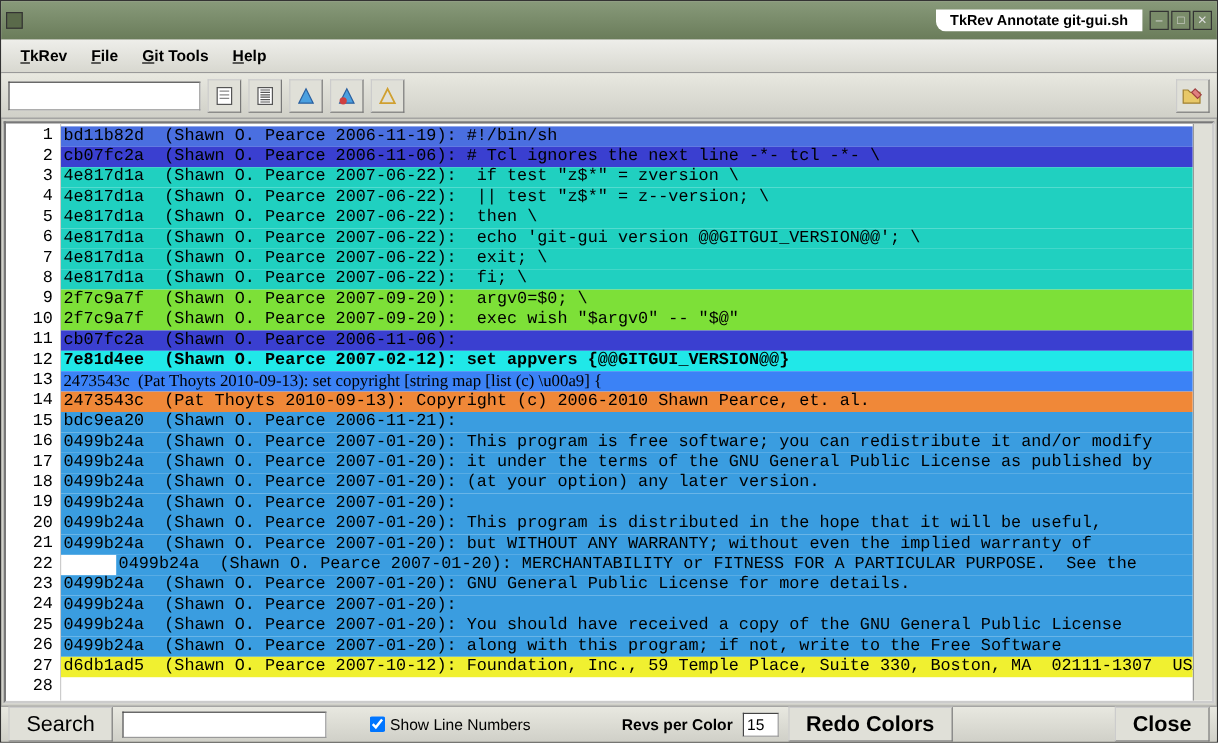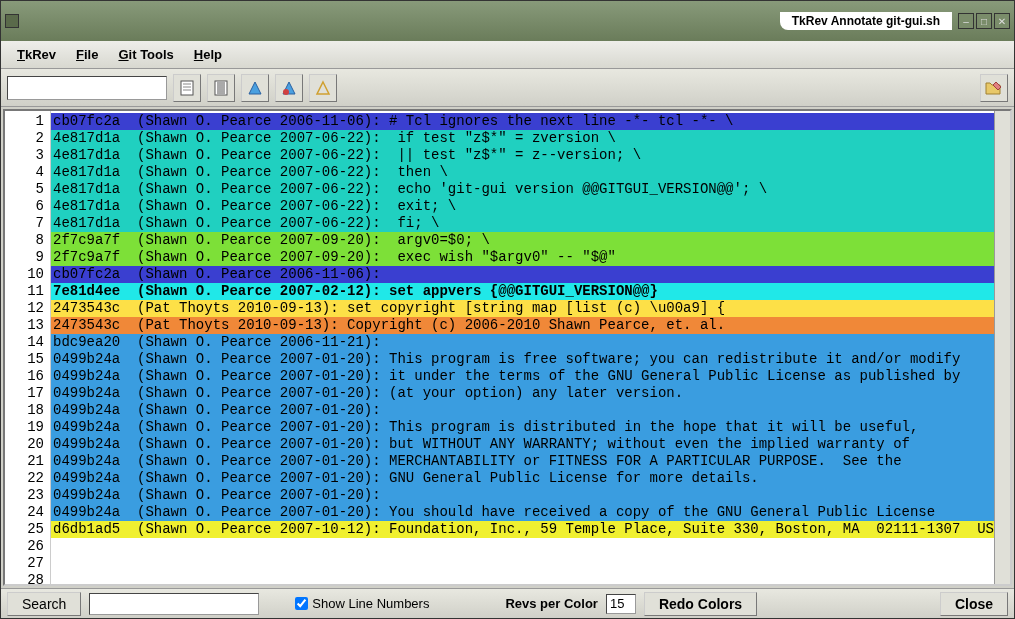--- a/index.html
+++ b/index.html
@@ -1,19 +1,19 @@
 <!DOCTYPE html>
 <html><head>
 <meta charset="utf-8">
 <style>
   * { box-sizing: border-box; margin: 0; padding: 0; }
   body { font-family: sans-serif; font-size: 13px; background: #d0d0c8; }
   .window { width: 1015px; height: 619px; display: flex; flex-direction: column; border: 1px solid #333; }
   
-  .titlebar { height: 40px; background: linear-gradient(#889a7a, #6a7c5a); display: flex; align-items: center; padding: 0 4px; color: #fff; font-size: 12px; }
+  .titlebar { height: 16px; background: linear-gradient(#889a7a, #6a7c5a); display: flex; align-items: center; padding: 16px 4px; color: #fff; font-size: 12px; }
   .titlebar-left { display:flex; align-items:center; gap:4px; }
   .titlebar-icon { width:14px; height:14px; background:#5a6a4a; border:1px solid #333; }
   .titlebar-spacer { flex:1; }
   .titlebar-tab { background:#fff; color:#000; padding:2px 12px 2px 12px; border-radius: 0 0 0 8px; font-weight:bold; font-size:12px; }
   .titlebar-btns { display:flex; gap:2px; margin-left:6px;}
   .titlebar-btn { width:16px; height:16px; background:#7a8c6a; border:1px solid #333; display:flex; align-items:center; justify-content:center; font-size:10px; color:#ddd; cursor:pointer;}
   
   .menubar { height: 28px; background: linear-gradient(#eeeeea, #d8d8d0); border-bottom: 1px solid #999; display: flex; align-items: center; padding: 0 8px; gap: 4px; }
   .menu-item { padding: 3px 8px; cursor: pointer; font-size:13px; }
   .menu-item .underline { text-decoration: underline; }
@@ -24,21 +24,21 @@
   .toolbar-spacer { flex:1; }
   
   .content { flex:1; display:flex; background:#fff; border: 2px inset #ccc; margin:2px; overflow:hidden; }
   .gutter { width: 46px; background:#fff; border-right:1px solid #ccc; font-family: "Courier New", monospace; font-size: 14px; text-align:right; padding-top:2px;}
   .gutter-line { height:17px; line-height:17px; padding-right:6px; color:#000;}
   .code-area { flex:1; font-family: "Courier New", monospace; font-size:14px; overflow:auto; padding-top:2px;}
   .code-line { height:17px; line-height:17px; white-space:pre; color:#000; padding-left:2px;}
   .scrollbar-v { width:16px; background:#e0e0d8; border-left:1px solid #999;}
   
   .bottombar { height: 30px; background: linear-gradient(#e8e8e0, #d0d0c8); border-top:1px solid #999; display:flex; align-items:center; padding:0 6px; gap:8px; font-size:13px;}
-  .btn { padding: 3px 14px; border: 1px outset #ccc; background:#e0e0d8; cursor:pointer; font-size:14px;}
+  .btn { padding: 3px 14px; border: 1px outset #ccc; background:#e0e0d8; cursor:pointer; font-size:18px;}
   .search-input { width:170px; height:22px; border:1px inset #999; background:#fff; padding:0 4px;}
   .checkbox-wrap { display:flex; align-items:center; gap:4px;}
   .num-input { width:30px; height:20px; border:1px inset #999; background:#fff; text-align:left; padding:0 3px; font-size:13px;}
   .bottom-spacer { flex:1; }
   
   svg { display:block; }
 </style>
 </head>
 <body>
 
@@ -135,44 +135,46 @@
         <div class="gutter-line">21</div>
         <div class="gutter-line">22</div>
         <div class="gutter-line">23</div>
         <div class="gutter-line">24</div>
         <div class="gutter-line">25</div>
         <div class="gutter-line">26</div>
         <div class="gutter-line">27</div>
         <div class="gutter-line">28</div>
       </div>
     <div class="code-area" id="codearea">
+        <div class="code-line" style="background: rgb(74, 111, 224);">bd11b82d  (Shawn O. Pearce 2006-11-19): #!/bin/sh</div>
         <div class="code-line" style="background: rgb(58, 63, 208);">cb07fc2a  (Shawn O. Pearce 2006-11-06): # Tcl ignores the next line -*- tcl -*- \</div>
         <div class="code-line" style="background: rgb(32, 208, 192);">4e817d1a  (Shawn O. Pearce 2007-06-22):  if test "z$*" = zversion \</div>
         <div class="code-line" style="background: rgb(32, 208, 192);">4e817d1a  (Shawn O. Pearce 2007-06-22):  || test "z$*" = z--version; \</div>
         <div class="code-line" style="background: rgb(32, 208, 192);">4e817d1a  (Shawn O. Pearce 2007-06-22):  then \</div>
         <div class="code-line" style="background: rgb(32, 208, 192);">4e817d1a  (Shawn O. Pearce 2007-06-22):  echo 'git-gui version @@GITGUI_VERSION@@'; \</div>
         <div class="code-line" style="background: rgb(32, 208, 192);">4e817d1a  (Shawn O. Pearce 2007-06-22):  exit; \</div>
         <div class="code-line" style="background: rgb(32, 208, 192);">4e817d1a  (Shawn O. Pearce 2007-06-22):  fi; \</div>
         <div class="code-line" style="background: rgb(125, 224, 56);">2f7c9a7f  (Shawn O. Pearce 2007-09-20):  argv0=$0; \</div>
         <div class="code-line" style="background: rgb(125, 224, 56);">2f7c9a7f  (Shawn O. Pearce 2007-09-20):  exec wish "$argv0" -- "$@"</div>
         <div class="code-line" style="background: rgb(58, 63, 208);">cb07fc2a  (Shawn O. Pearce 2006-11-06):</div>
         <div class="code-line" style="background: rgb(32, 232, 232); font-weight: bold;">7e81d4ee  (Shawn O. Pearce 2007-02-12): set appvers {@@GITGUI_VERSION@@}</div>
-        <div class="code-line" style="background: #fde047;">2473543c  (Pat Thoyts 2010-09-13): set copyright [string map [list (c) \u00a9] {</div>
+        <div class="code-line" style="background: #3b82f6; font-family: Liberation Serif, serif;">2473543c  (Pat Thoyts 2010-09-13): set copyright [string map [list (c) \u00a9] {</div>
         <div class="code-line" style="background: rgb(240, 136, 56);">2473543c  (Pat Thoyts 2010-09-13): Copyright (c) 2006-2010 Shawn Pearce, et. al.</div>
         <div class="code-line" style="background: rgb(58, 157, 224);">bdc9ea20  (Shawn O. Pearce 2006-11-21):</div>
         <div class="code-line" style="background: rgb(58, 157, 224);">0499b24a  (Shawn O. Pearce 2007-01-20): This program is free software; you can redistribute it and/or modify</div>
         <div class="code-line" style="background: rgb(58, 157, 224);">0499b24a  (Shawn O. Pearce 2007-01-20): it under the terms of the GNU General Public License as published by</div>
         <div class="code-line" style="background: rgb(58, 157, 224);">0499b24a  (Shawn O. Pearce 2007-01-20): (at your option) any later version.</div>
         <div class="code-line" style="background: rgb(58, 157, 224);">0499b24a  (Shawn O. Pearce 2007-01-20):</div>
         <div class="code-line" style="background: rgb(58, 157, 224);">0499b24a  (Shawn O. Pearce 2007-01-20): This program is distributed in the hope that it will be useful,</div>
         <div class="code-line" style="background: rgb(58, 157, 224);">0499b24a  (Shawn O. Pearce 2007-01-20): but WITHOUT ANY WARRANTY; without even the implied warranty of</div>
-        <div class="code-line" style="background: rgb(58, 157, 224);">0499b24a  (Shawn O. Pearce 2007-01-20): MERCHANTABILITY or FITNESS FOR A PARTICULAR PURPOSE.  See the</div>
+        <div class="code-line" style="background: rgb(58, 157, 224); margin-left: 46px;">0499b24a  (Shawn O. Pearce 2007-01-20): MERCHANTABILITY or FITNESS FOR A PARTICULAR PURPOSE.  See the</div>
         <div class="code-line" style="background: rgb(58, 157, 224);">0499b24a  (Shawn O. Pearce 2007-01-20): GNU General Public License for more details.</div>
         <div class="code-line" style="background: rgb(58, 157, 224);">0499b24a  (Shawn O. Pearce 2007-01-20):</div>
         <div class="code-line" style="background: rgb(58, 157, 224);">0499b24a  (Shawn O. Pearce 2007-01-20): You should have received a copy of the GNU General Public License</div>
+        <div class="code-line" style="background: rgb(58, 157, 224);">0499b24a  (Shawn O. Pearce 2007-01-20): along with this program; if not, write to the Free Software</div>
         <div class="code-line" style="background: rgb(240, 240, 48);">d6db1ad5  (Shawn O. Pearce 2007-10-12): Foundation, Inc., 59 Temple Place, Suite 330, Boston, MA  02111-1307  USA}]</div>
       </div>
     <div class="scrollbar-v"></div>
   </div>
 
   <div class="bottombar">
     <button class="btn">Search</button>
     <input class="search-input" value="" style="">
     <div style="width:20px"></div>
     <label class="checkbox-wrap">

